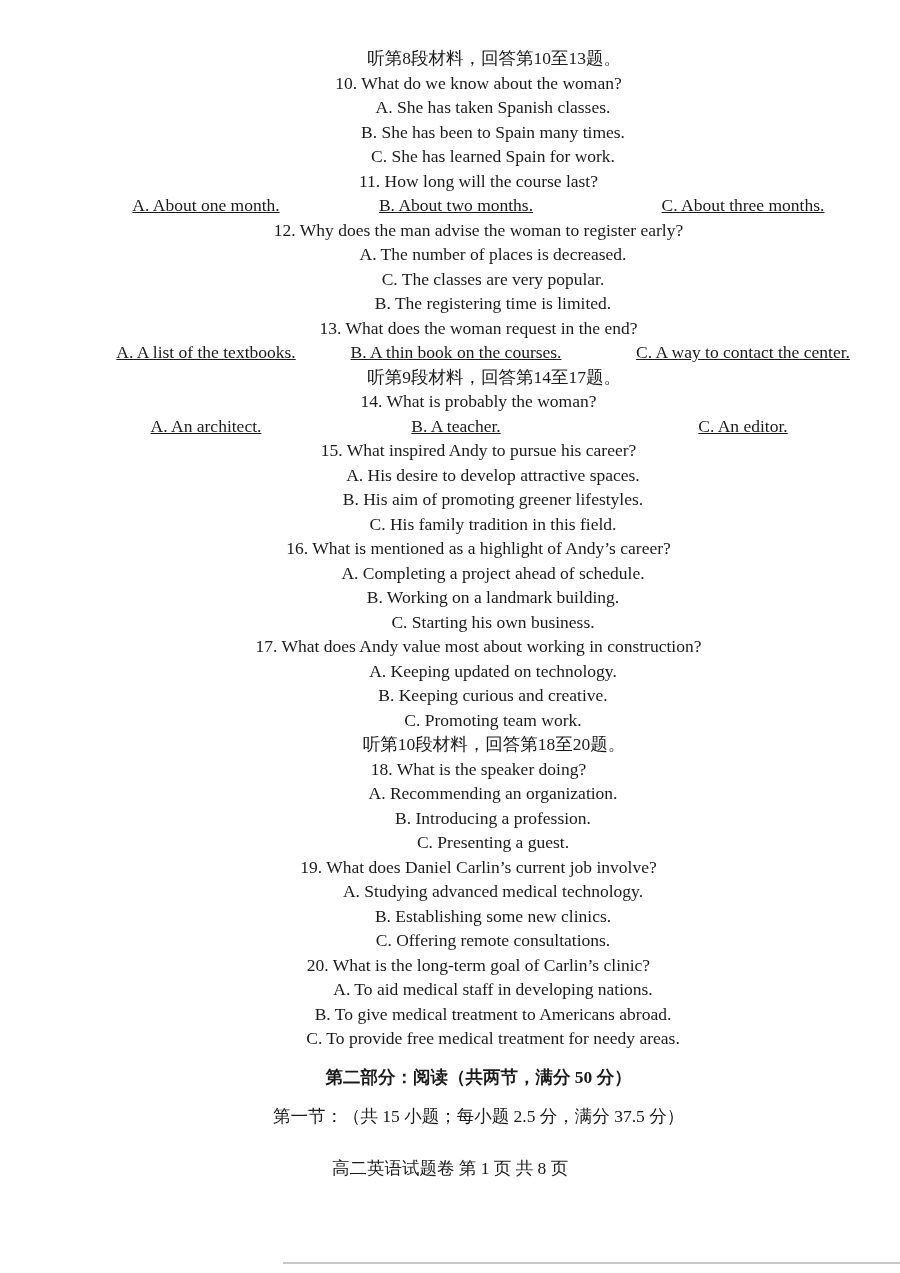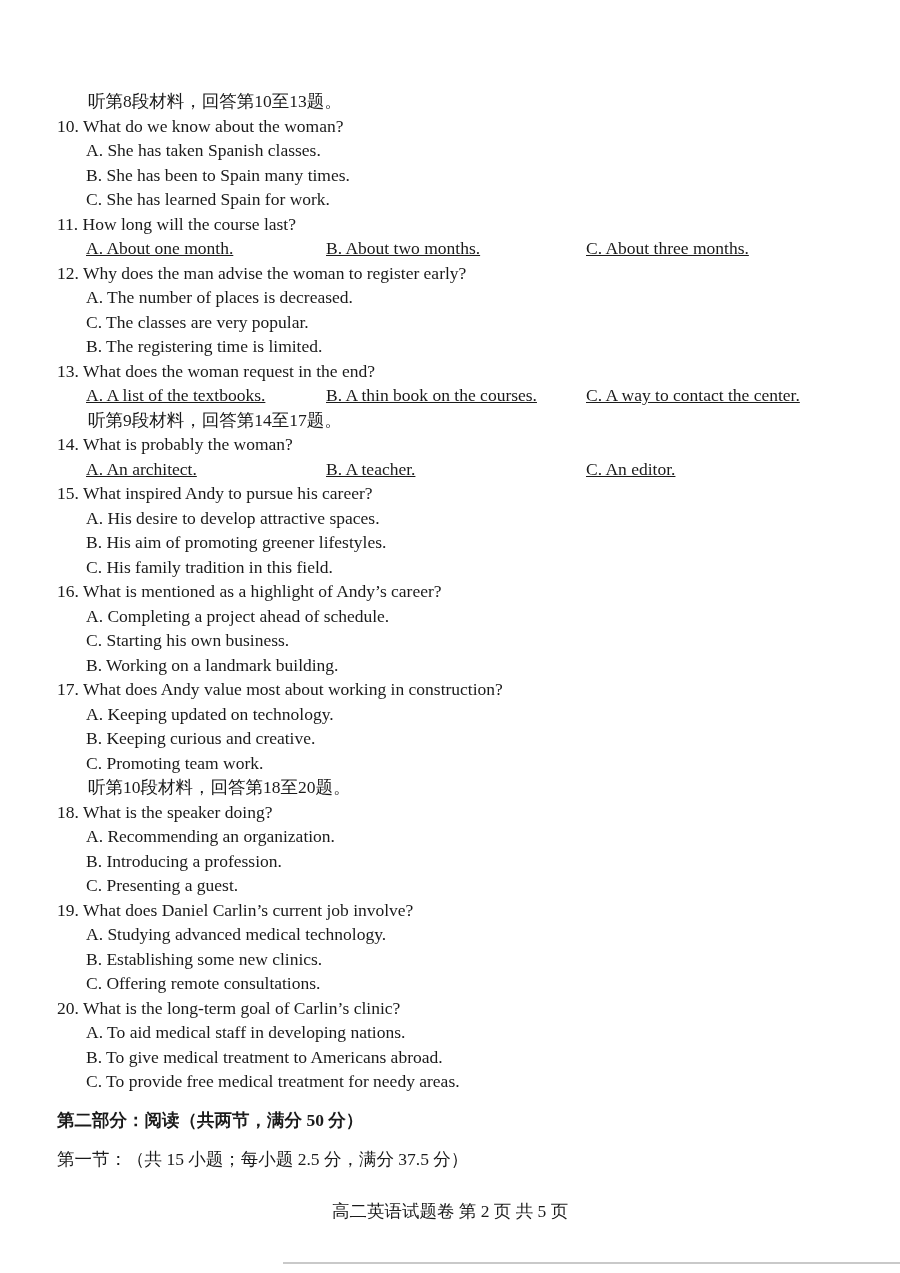--- a/index.html
+++ b/index.html
@@ -11,21 +11,22 @@
     position: relative;
     width: 900px;
     height: 1273px;
     background: #ffffff;
     font-family: "Liberation Serif", "DejaVu Serif", serif;
     font-size: 17.5px;
     color: #1a1a1a;
     overflow: hidden;
   }
   .content {
-    padding-top: 89px;
+    padding-top: 46px;
+    text-align: center;
   }
   .material-header {
     margin-left: 88px;
     line-height: 24.5px;
   }
   .question-block {
     
   }
   .question-text {
     margin-left: 57px;
@@ -111,22 +112,22 @@
       </div>
       <div class="question-block">
         <div class="question-text">15. What inspired Andy to pursue his career?</div>
         <div class="option">A. His desire to develop attractive spaces.</div>
         <div class="option">B. His aim of promoting greener lifestyles.</div>
         <div class="option">C. His family tradition in this field.</div>
       </div>
       <div class="question-block">
         <div class="question-text">16. What is mentioned as a highlight of Andy’s career?</div>
         <div class="option">A. Completing a project ahead of schedule.</div>
+        <div class="option">B. Working on a landmark building.</div>
         <div class="option">C. Starting his own business.</div>
-        <div class="option">B. Working on a landmark building.</div>
       </div>
       <div class="question-block">
         <div class="question-text">17. What does Andy value most about working in construction?</div>
         <div class="option">A. Keeping updated on technology.</div>
         <div class="option">B. Keeping curious and creative.</div>
         <div class="option">C. Promoting team work.</div>
       </div>
       <div class="material-header">听第10段材料，回答第18至20题。</div>
       <div class="question-block">
         <div class="question-text">18. What is the speaker doing?</div>
@@ -142,15 +143,15 @@
       </div>
       <div class="question-block">
         <div class="question-text">20. What is the long-term goal of Carlin’s clinic?</div>
         <div class="option">A. To aid medical staff in developing nations.</div>
         <div class="option">B. To give medical treatment to Americans abroad.</div>
         <div class="option">C. To provide free medical treatment for needy areas.</div>
       </div>
       <div class="part-heading bold">第二部分：阅读（共两节，满分 50 分）</div>
       <div class="part-heading">第一节：（共 15 小题；每小题 2.5 分，满分 37.5 分）</div>
     </div>
-  <div class="footer">高二英语试题卷  第 2 页 共 5 页</div>
+  <div class="footer">高二英语试题卷  第 1 页 共 8 页</div>
   <div class="scan-line"></div>
 </div>
 
 </body></html>

